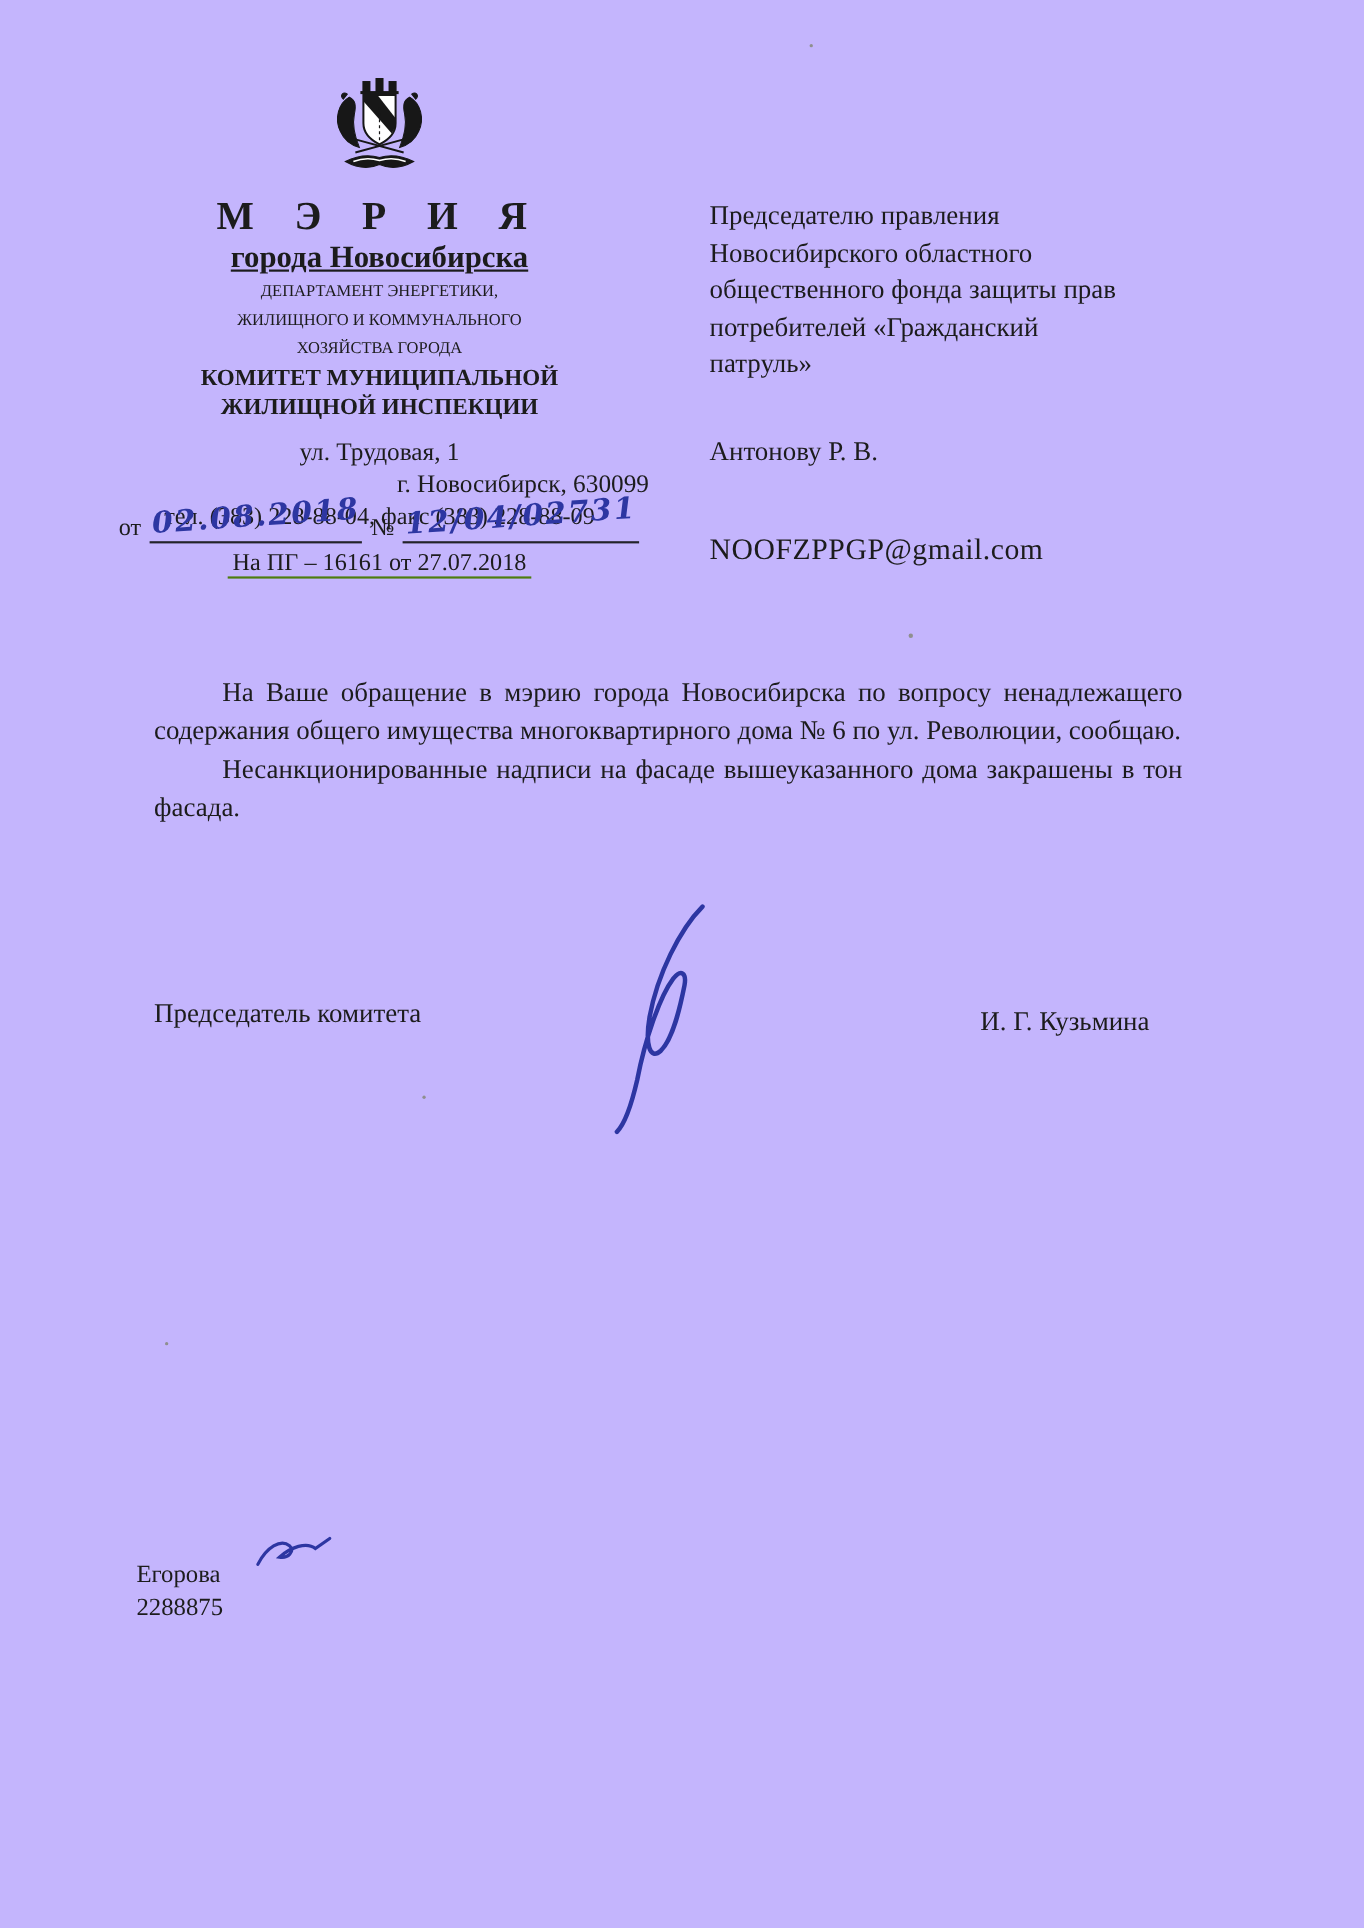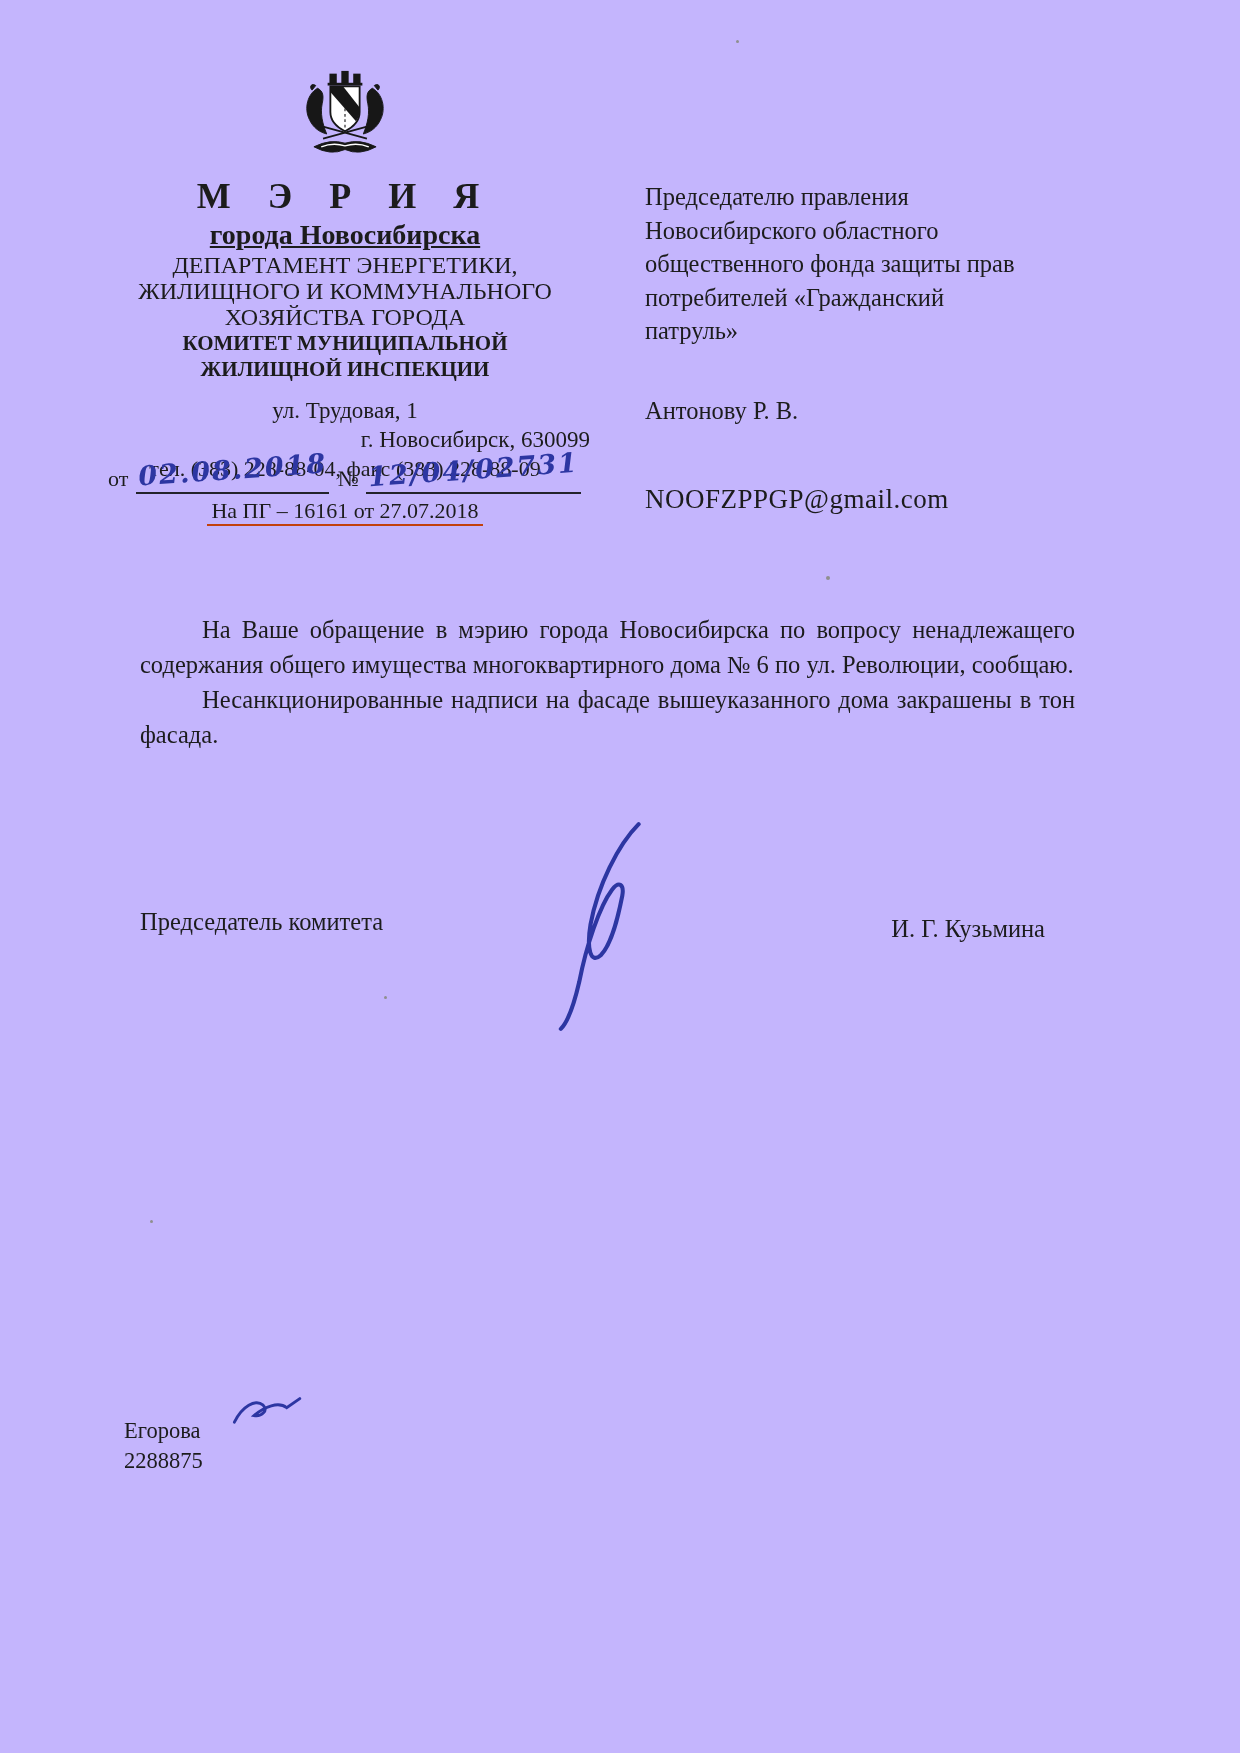--- a/index.html
+++ b/index.html
@@ -6,21 +6,21 @@
   .page{
     position:relative;width:1240px;height:1753px;margin:0 auto;
     background:#c4b5fd;color:#1c1c1c;
     font-family:"Liberation Serif", serif;overflow:hidden;
   }
   
   .lh{position:absolute;left:100px;top:70px;width:490px;text-align:center;}
   .emblem{display:block;margin:0 auto 10px auto;width:118px;height:96px;}
   .org1{font-size:36px;font-weight:bold;letter-spacing:14px;line-height:40px;}
   .org2{font-size:28px;font-weight:bold;line-height:34px;margin-top:2px;text-decoration:underline;}
-  .dept{font-size:24px;line-height:26px;}
+  .dept{font-size:15px;line-height:26px;}
   .committee{font-size:21px;line-height:26px;font-weight:bold;}
   .addr{margin-top:14px;}
   .addr-l1{font-size:23px;line-height:29px;}
   .addr-l2{font-size:23px;line-height:29px;text-align:right;}
   .addr-l3{font-size:22px;line-height:29px;}
   .date-row{
     position:absolute;left:108px;top:452px;width:470px;
     display:flex;align-items:flex-end;gap:8px;font-size:22px;
   }
   .date-row .lbl{padding-bottom:2px;}
@@ -30,21 +30,21 @@
   }
   .hand{
     font-family:"DejaVu Serif", serif;font-style:italic;font-weight:bold;
     color:#2d36a2;font-size:27px;letter-spacing:2px;white-space:nowrap;
     display:inline-block;transform:rotate(-4deg) translateY(2px);
   }
   .ref-line{
     position:absolute;left:100px;top:498px;width:490px;text-align:center;
     font-size:22px;
   }
-  .ref-line span{border-bottom:2px solid #c2410c;padding:0 4px 1px 4px;}
+  .ref-line span{border-bottom:2px solid #4d7c0f;padding:0 4px 1px 4px;}
   
   .addressee{position:absolute;left:645px;top:180px;width:430px;font-size:24.5px;line-height:33.5px;}
   .addressee .name{margin-top:46px;}
   .addressee .email{margin-top:56px;font-size:27px;letter-spacing:0.5px;}
   
   .body-text{
     position:absolute;left:140px;top:612px;width:935px;
     font-size:24.5px;line-height:35px;text-align:justify;
   }
   .body-text p{margin:0;text-indent:62px;}

